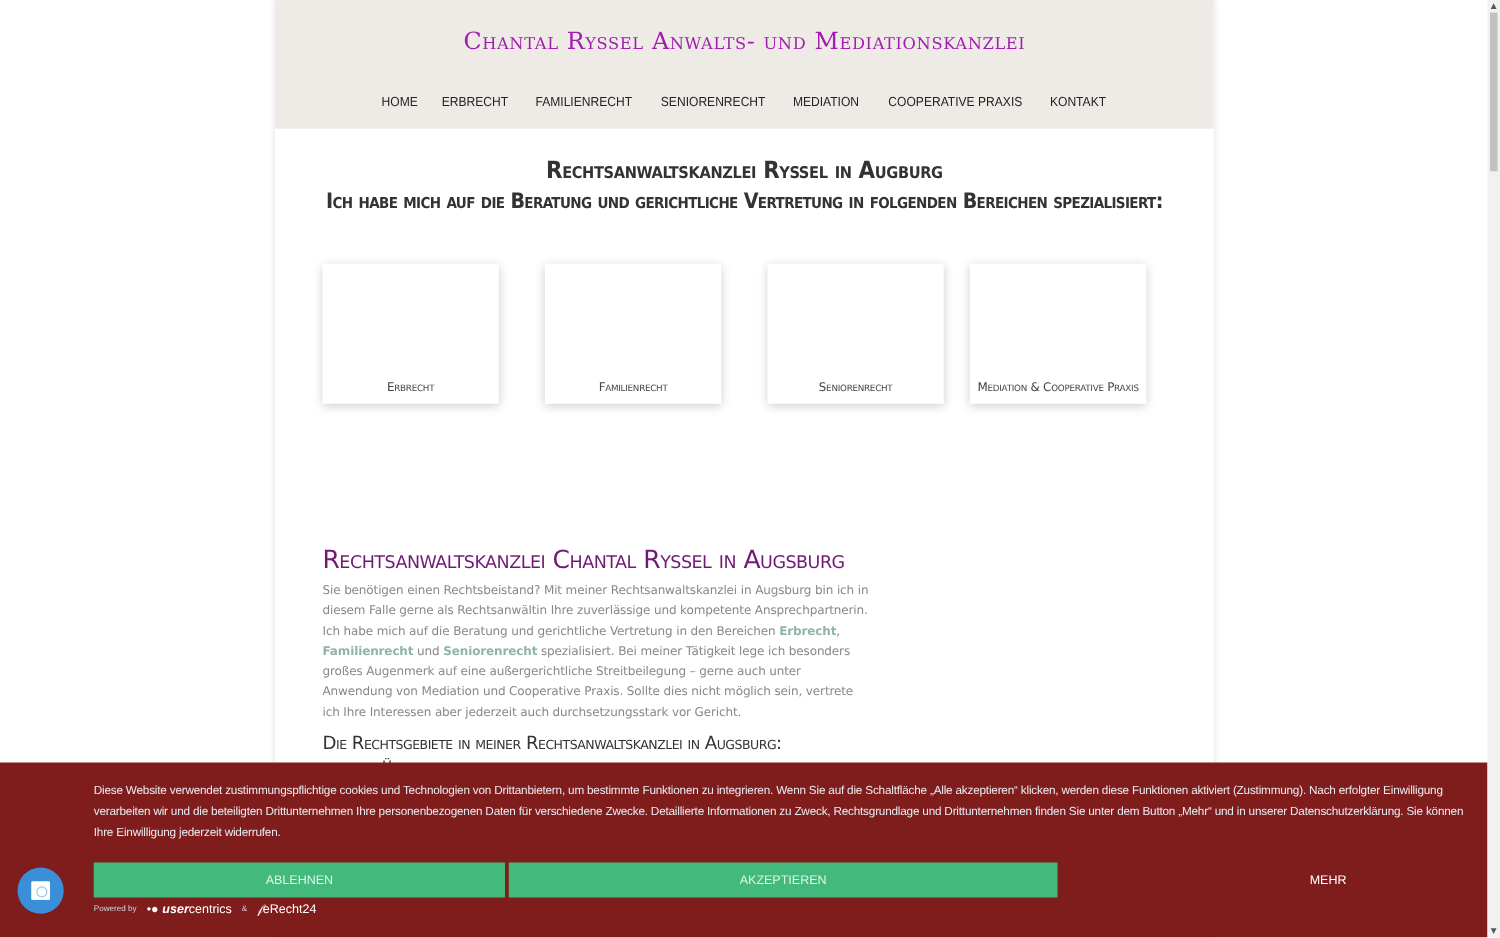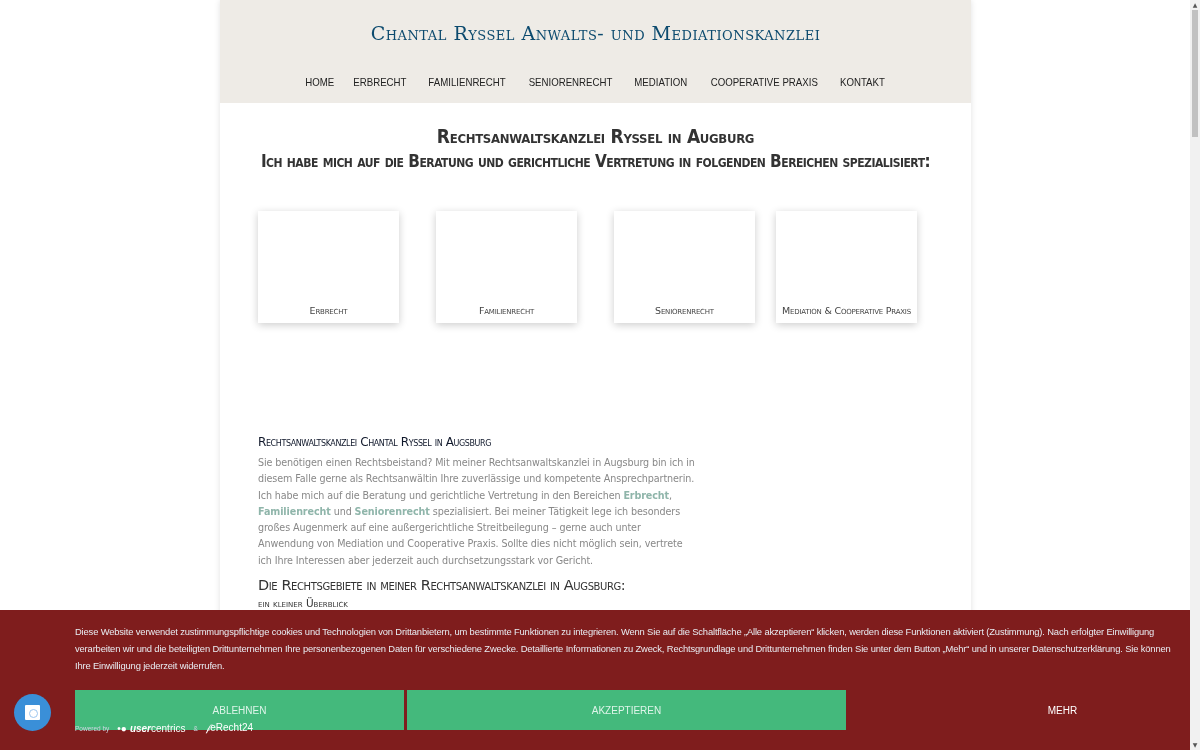--- a/index.html
+++ b/index.html
@@ -5,21 +5,21 @@
   * { box-sizing: border-box; margin: 0; padding: 0; }
   html, body { width: 1200px; height: 750px; overflow: hidden; }
   body { background: #ffffff; font-family: "DejaVu Sans", sans-serif; position: relative; }
 
   .page {
     position: absolute; left: 220px; top: 0; width: 751px; height: 750px;
     background: #fff; box-shadow: 0 0 6px rgba(0,0,0,0.12);
   }
   .header { background: #eeebe6; height: 103px; text-align: center; }
   .site-title {
-    padding-top: 22px; font-family: "DejaVu Serif", serif; font-size: 19px; color: #0c4a6e;
+    padding-top: 22px; font-family: "DejaVu Serif", serif; font-size: 19px; color: #a21caf;
     font-variant: small-caps; letter-spacing: 0.5px; height: 60px;
   }
   .nav { display: flex; justify-content: center; gap: 16px; margin-top: 16px; }
   .nav a {
     font-family: "Liberation Sans Narrow", "Liberation Sans", sans-serif; font-size: 10.5px;
     color: #222; text-decoration: none; letter-spacing: 0; transform: scaleX(0.92);
   }
 
   .hero-h1 {
     text-align: center; margin-top: 22px; font-size: 19px; color: #333; font-variant: small-caps;
@@ -33,21 +33,21 @@
   .cards { position: absolute; top: 211px; left: 38px; width: 675px; height: 112px; }
   .card {
     position: absolute; top: 0; width: 141px; height: 112px; background: #fff;
     box-shadow: 0 2px 8px rgba(0,0,0,0.2);
     display: flex; align-items: flex-end; justify-content: center; padding-bottom: 7px;
   }
   .card span { font-size: 9.5px; color: #444; font-variant: small-caps; letter-spacing: -0.2px; }
 
   .content { position: absolute; top: 435px; left: 38px; width: 440px; }
   .content h3 {
-    font-size: 12px; font-weight: normal; color: #0f172a; font-variant: small-caps; letter-spacing: -0.4px;
+    font-size: 20px; font-weight: normal; color: #701a75; font-variant: small-caps; letter-spacing: -0.4px;
   }
   .content p {
     margin-top: 6px; font-size: 9.6px; line-height: 16.3px; color: #888; letter-spacing: -0.1px;
   }
   .content a { color: #8fb5aa; text-decoration: none; font-weight: bold; }
   .content h4 {
     margin-top: 8px; font-size: 14.5px; font-weight: normal; color: #333; font-variant: small-caps; letter-spacing: -0.4px;
   }
   .content h5 {
     margin-top: 4px; font-size: 10.5px; font-weight: normal; color: #333; font-variant: small-caps;
@@ -55,21 +55,21 @@
 
   .cookie {
     position: absolute; left: 0; top: 610px; width: 1190px; height: 140px; background: #7f1d1d;
     color: #e8ecf2; font-family: "Liberation Sans", sans-serif;
   }
   .cookie-text {
     position: absolute; left: 75px; top: 13px; width: 1100px;
     font-size: 9.4px; line-height: 17px; letter-spacing: -0.15px;
   }
   .cbtn {
-    position: absolute; top: 80px; height: 40px; font-size: 10px; color: #fff; letter-spacing: 0;
+    position: absolute; top: 80px; height: 28px; font-size: 10px; color: #fff; letter-spacing: 0;
     display: flex; align-items: center; justify-content: center; border: none; cursor: pointer;
   }
   .cbtn.green { background: #44b97c; color: #dff5ea; }
   .cbtn.decline { left: 75px; width: 329px; }
   .cbtn.accept { left: 407px; width: 439px; }
   .cbtn.more { left: 900px; width: 325px; background: transparent; }
   .powered {
     position: absolute; left: 75px; top: 112px; font-size: 6.5px; color: #cfd6e2;
     display: flex; align-items: center; gap: 8px;
   }

